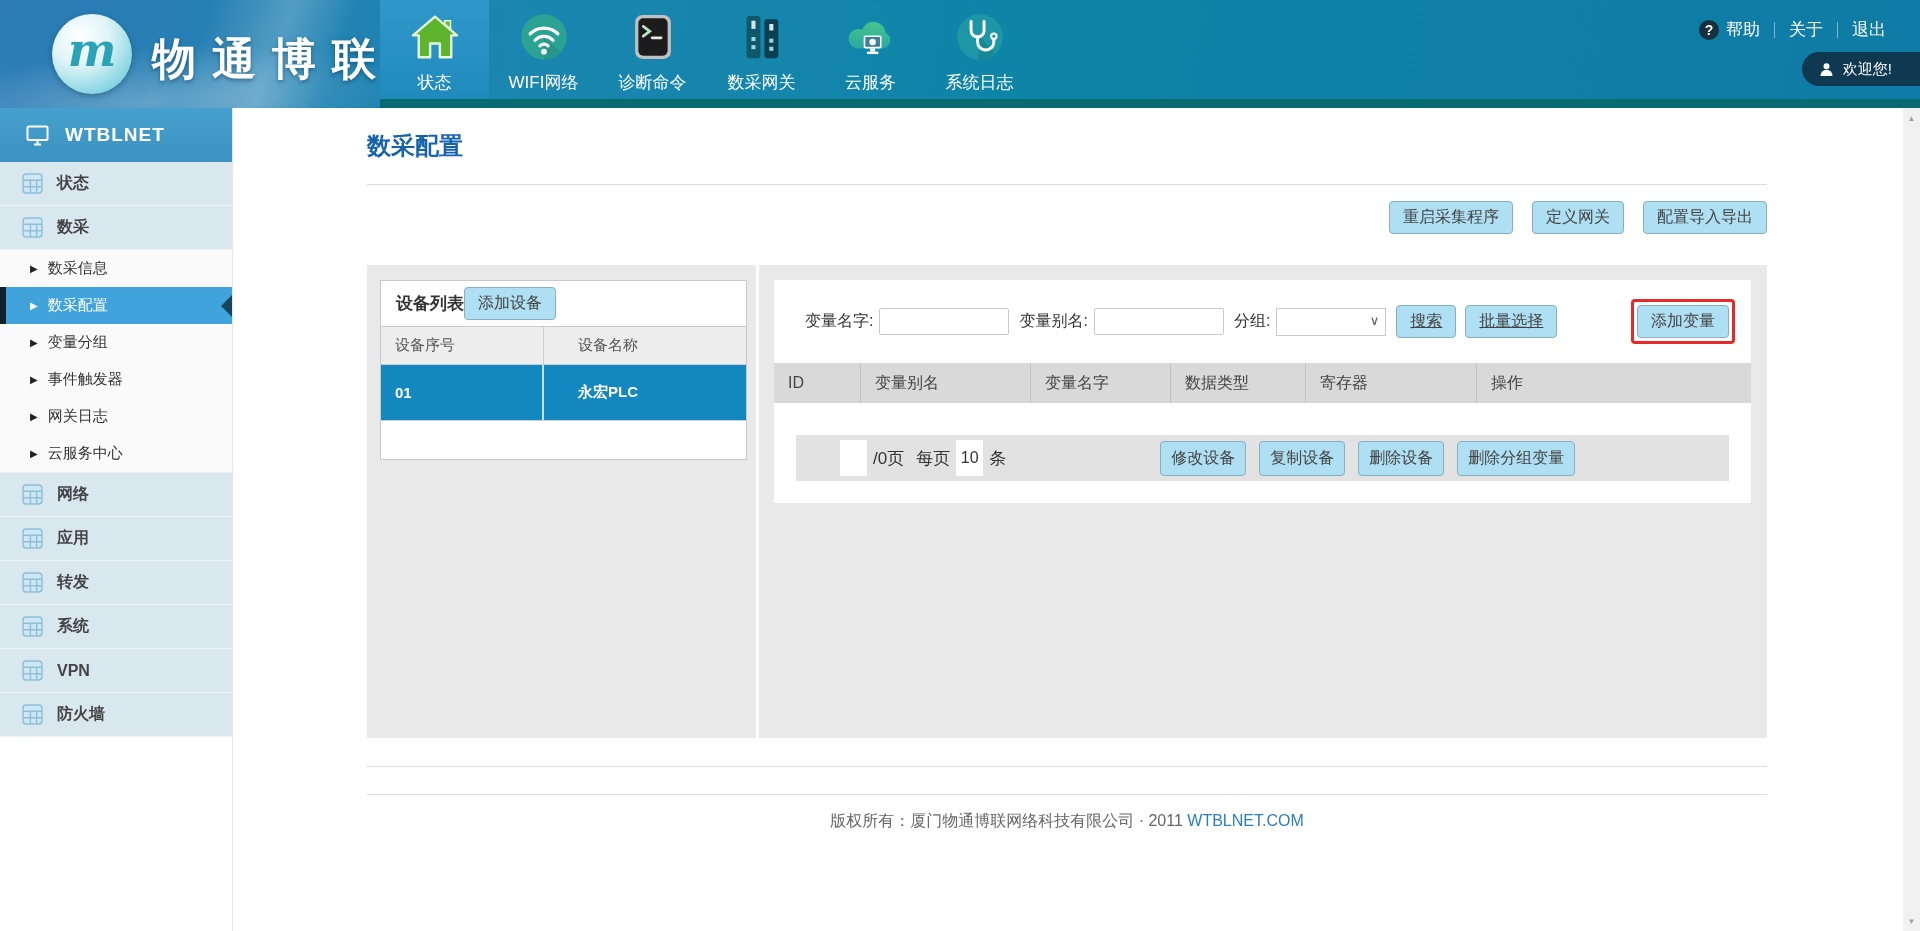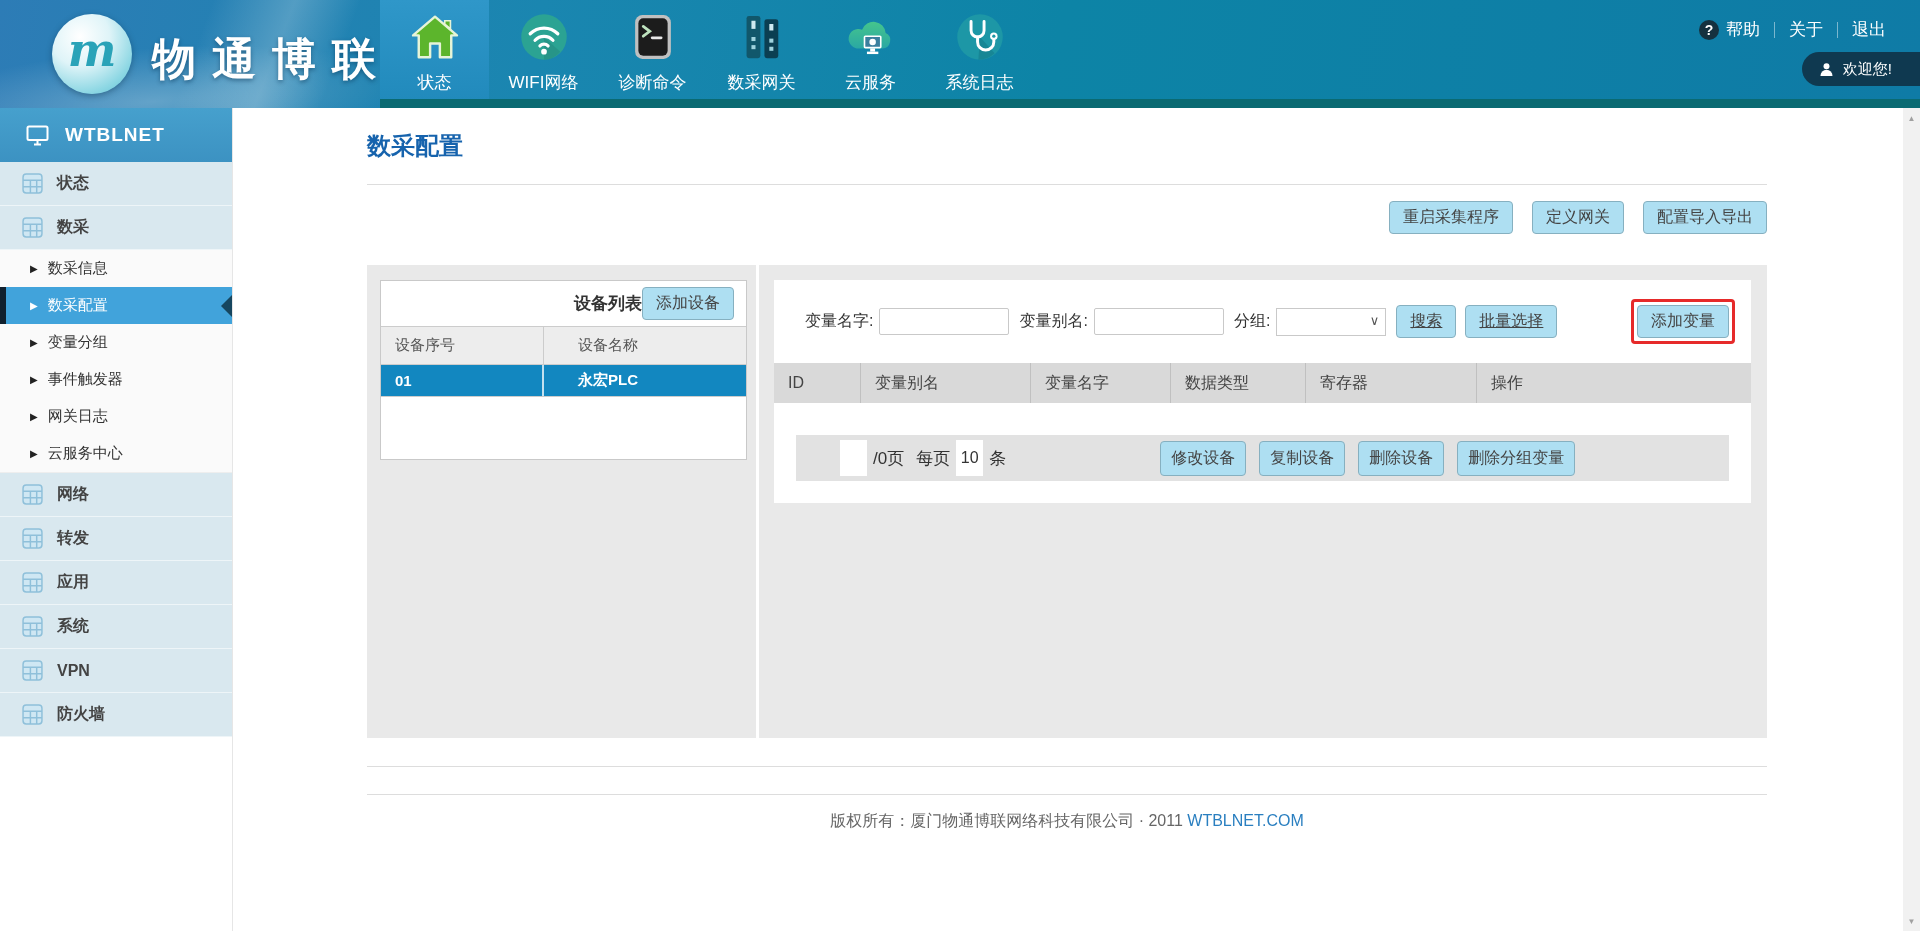--- a/index.html
+++ b/index.html
@@ -74,29 +74,29 @@
   .rule-1 { margin-top:22px; }
   .top-btns { margin-top:16px; display:flex; justify-content:flex-end; gap:19px; }
   .btn { background:#aedff2; border:1px solid #86b0c0; border-radius:4px; color:#444;
     font-size:16px; padding:5px 13px; cursor:pointer; font-family:inherit; white-space:nowrap; }
   .gray-panel { position:relative; margin-top:31px; height:473px; background:#e9e9e9; }
   .v-divider { position:absolute; left:389px; top:0; bottom:0; width:3px; background:#fff; }
 
   
   .device-card { position:absolute; left:13px; top:15px; width:367px; height:180px;
     background:#fff; border:1px solid #c9c9c9; }
-  .device-head { height:46px; display:flex; align-items:center; justify-content:flex-end;
+  .device-head { height:46px; display:flex; align-items:center; justify-content:flex-start;
     padding:0 12px 0 15px; border-bottom:1px solid #ccc; }
   .device-head .ttl { font-size:17px; font-weight:bold; color:#333; }
   .device-cols, .device-row { display:flex;gap:20px; }
   .device-cols { height:38px; background:#ededed; border-bottom:1px solid #ccc; }
   .device-cols .c { display:flex; align-items:center; padding-left:14px; font-size:15px; color:#555; }
   .c1 { width:163px; border-right:1px solid #ccc; }
   .c2 { flex:1; }
-  .device-row { height:32px; background:#1287c0; border-bottom:1px solid #ccc; cursor:pointer; }
+  .device-row { height:56px; background:#1287c0; border-bottom:1px solid #ccc; cursor:pointer; }
   .device-row .c { display:flex; align-items:center; padding-left:14px; font-size:15px;
     font-weight:bold; color:#fff; }
   .device-row .c1 { border-right:2px solid rgba(255,255,255,.75); }
 
   
   .var-card { position:absolute; left:407px; top:15px; width:977px; background:#fff;
     padding-bottom:22px; }
   .filter-row { display:flex; align-items:center; padding:19px 16px 19px 31px; }
   .flabel { font-size:16px; color:#333; white-space:nowrap; }
   .tinput { width:130px; height:27px; border:1px solid #c9c9c9; border-radius:2px; margin:0 10px 0 6px;
@@ -289,28 +289,28 @@
       <rect x="1" y="1" width="18" height="18" rx="3" fill="#cfe7f3" stroke="#8fc0da" stroke-width="1.4"></rect>
       <path d="M1 7 h18 M8 7 v12 M14 7 v12 M1 13 h18" stroke="#8fc0da" stroke-width="1.4"></path>
     </svg>
     <span class="lbl">网络</span>
   </div>
   <div class="side-item">
     <svg viewBox="0 0 20 20">
       <rect x="1" y="1" width="18" height="18" rx="3" fill="#cfe7f3" stroke="#8fc0da" stroke-width="1.4"></rect>
       <path d="M1 7 h18 M8 7 v12 M14 7 v12 M1 13 h18" stroke="#8fc0da" stroke-width="1.4"></path>
     </svg>
+    <span class="lbl">应用</span>
+  </div>
+  <div class="side-item">
+    <svg viewBox="0 0 20 20">
+      <rect x="1" y="1" width="18" height="18" rx="3" fill="#cfe7f3" stroke="#8fc0da" stroke-width="1.4"></rect>
+      <path d="M1 7 h18 M8 7 v12 M14 7 v12 M1 13 h18" stroke="#8fc0da" stroke-width="1.4"></path>
+    </svg>
     <span class="lbl">转发</span>
-  </div>
-  <div class="side-item">
-    <svg viewBox="0 0 20 20">
-      <rect x="1" y="1" width="18" height="18" rx="3" fill="#cfe7f3" stroke="#8fc0da" stroke-width="1.4"></rect>
-      <path d="M1 7 h18 M8 7 v12 M14 7 v12 M1 13 h18" stroke="#8fc0da" stroke-width="1.4"></path>
-    </svg>
-    <span class="lbl">应用</span>
   </div>
   <div class="side-item">
     <svg viewBox="0 0 20 20">
       <rect x="1" y="1" width="18" height="18" rx="3" fill="#cfe7f3" stroke="#8fc0da" stroke-width="1.4"></rect>
       <path d="M1 7 h18 M8 7 v12 M14 7 v12 M1 13 h18" stroke="#8fc0da" stroke-width="1.4"></path>
     </svg>
     <span class="lbl">系统</span>
   </div>
   <div class="side-item">
     <svg viewBox="0 0 20 20">

